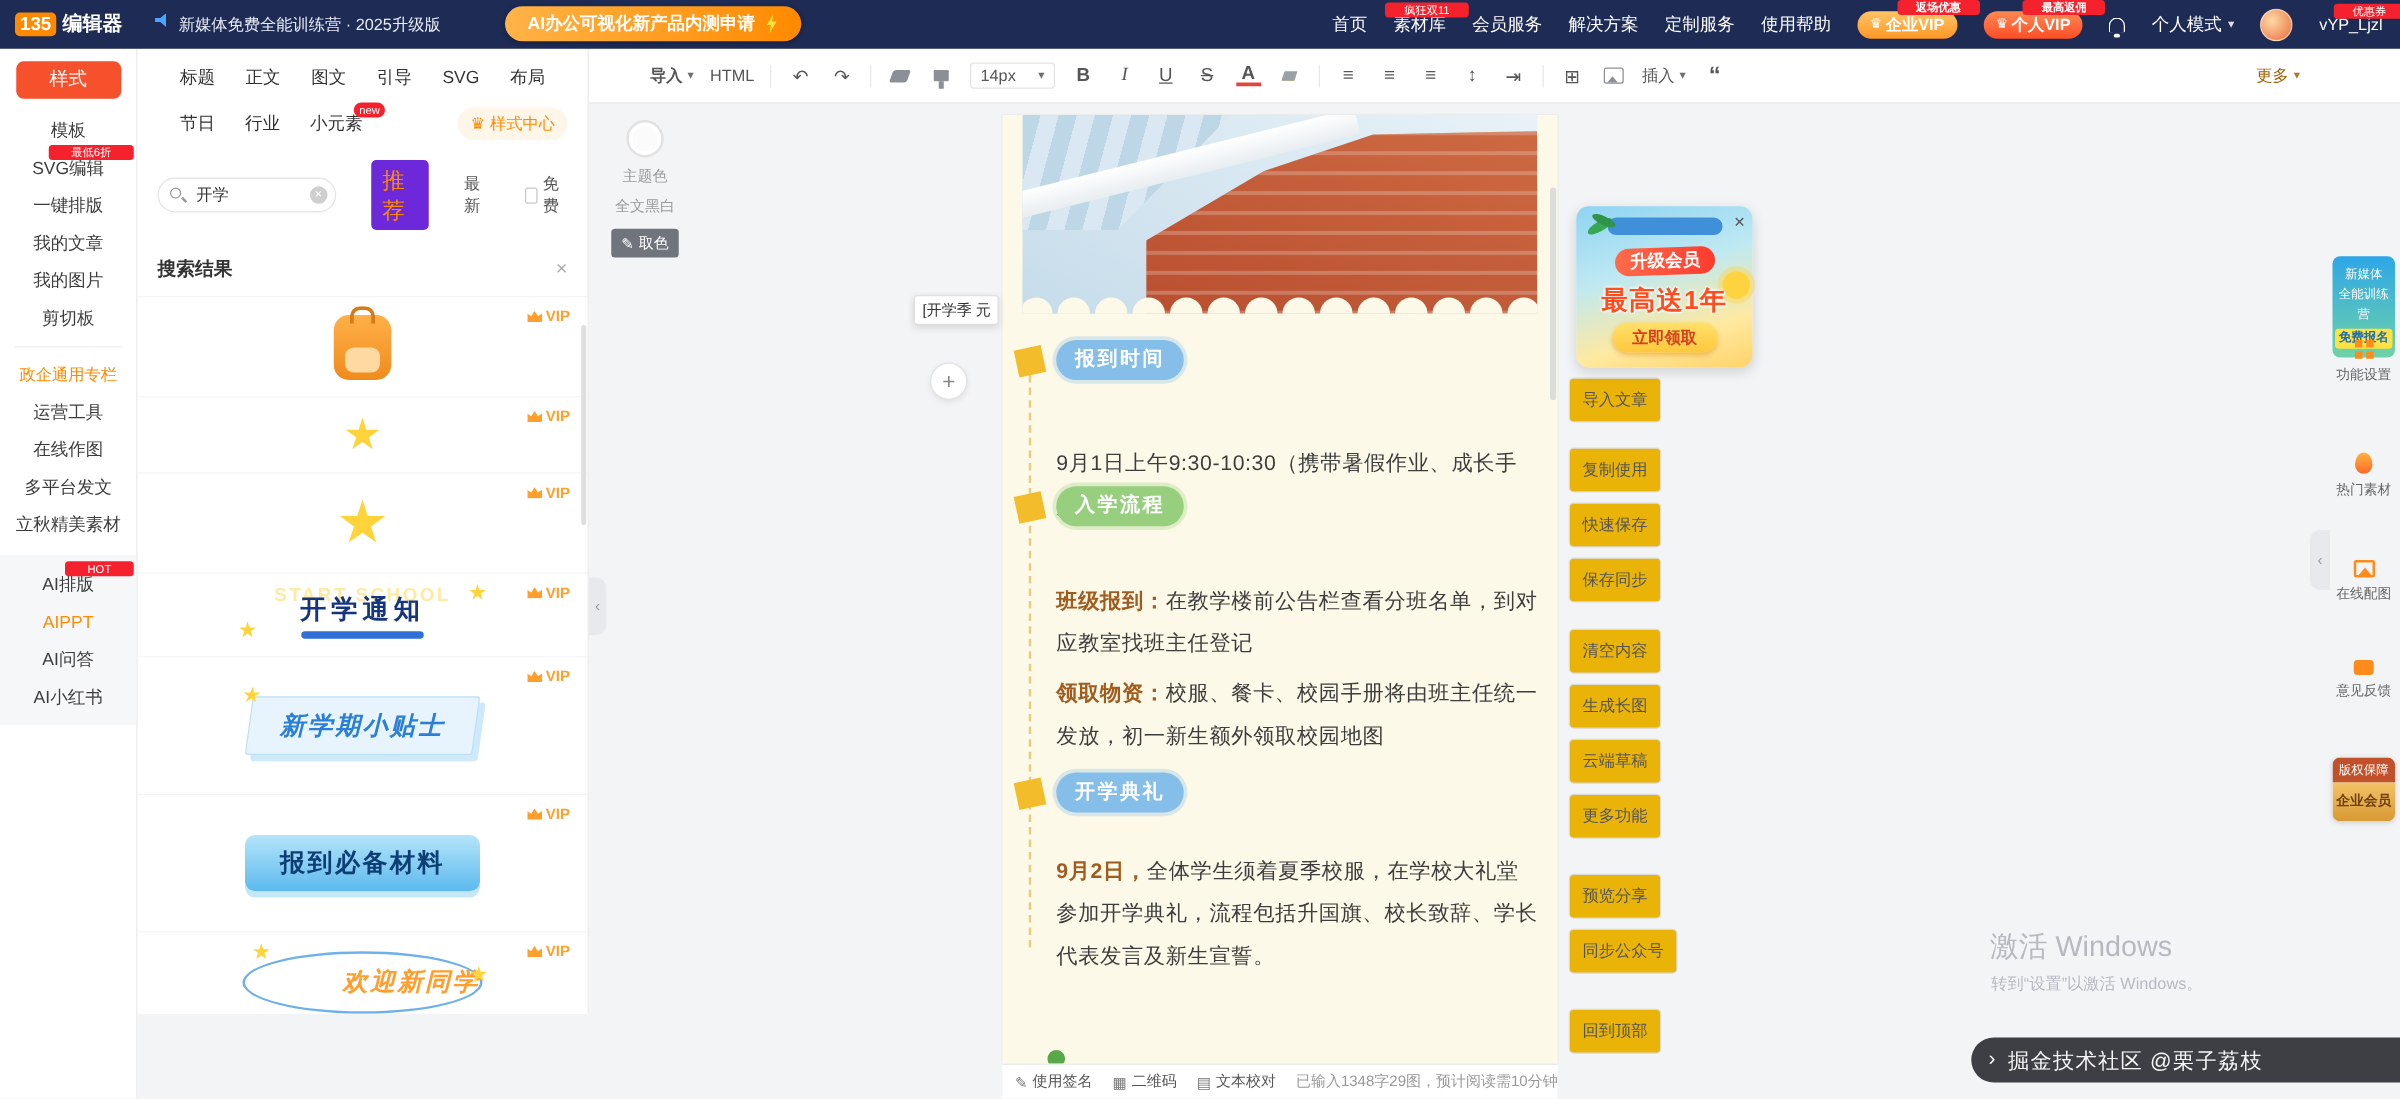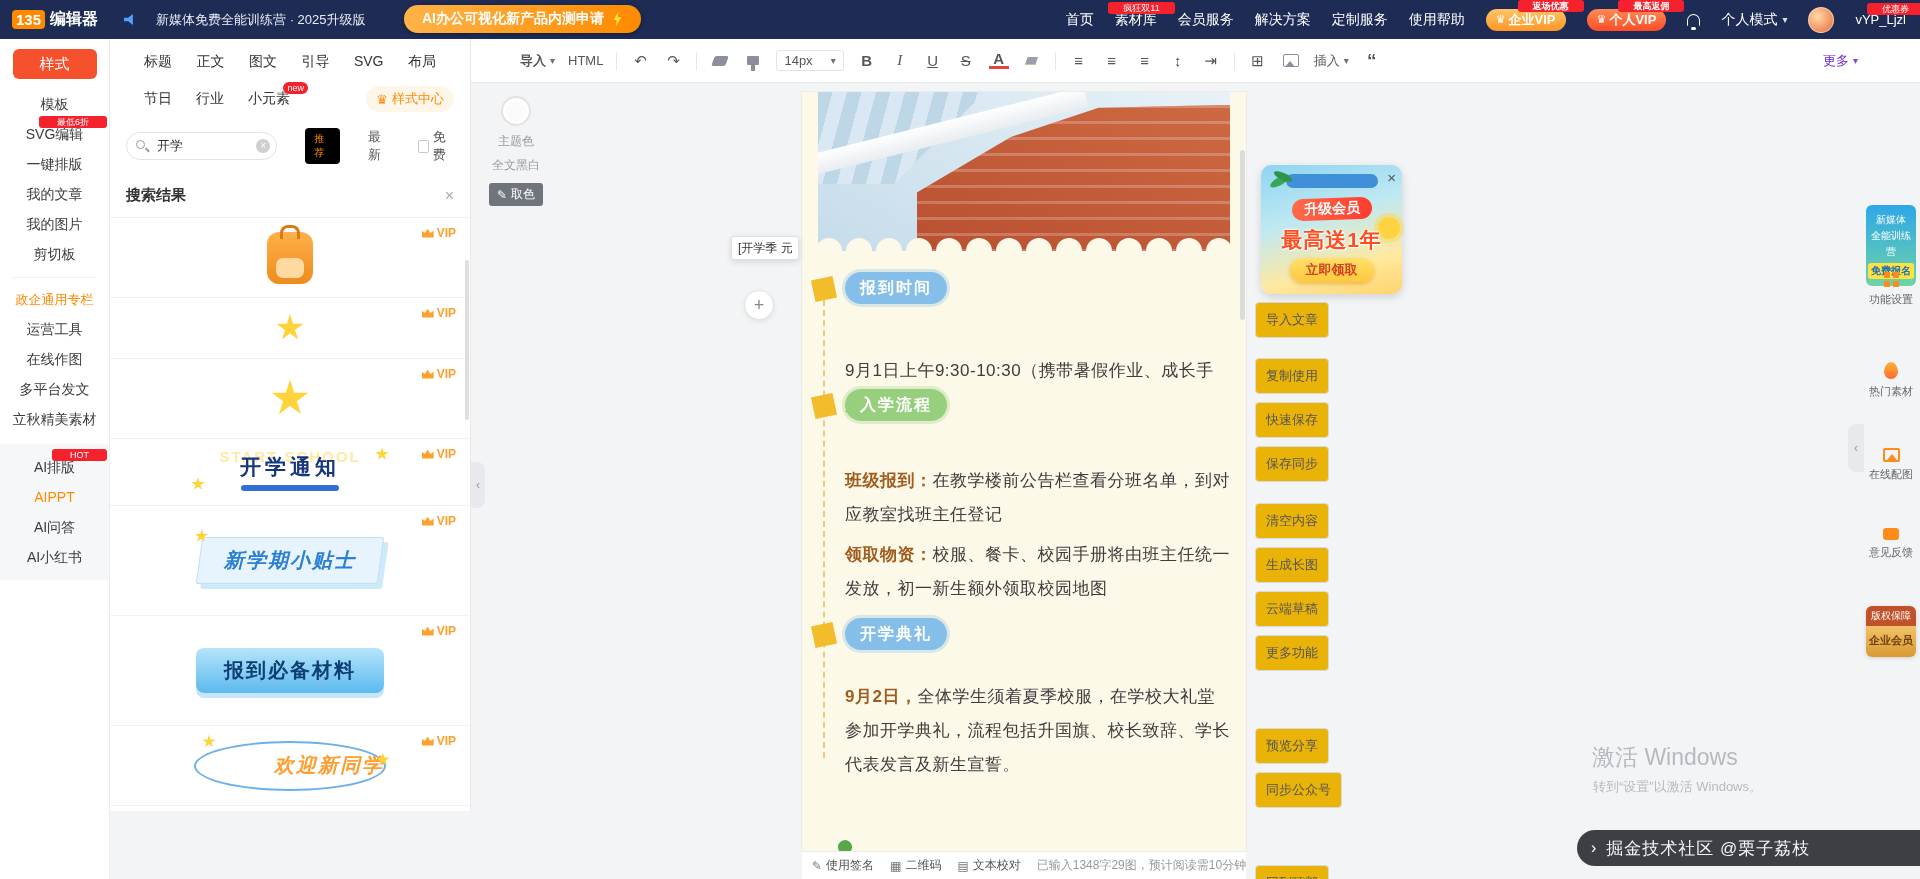--- a/index.html
+++ b/index.html
@@ -4,21 +4,21 @@
 <style>
 *{margin:0;padding:0;box-sizing:border-box}
 body{font-family:"Liberation Sans","DejaVu Sans",sans-serif;background:#f3f4f6;overflow:hidden}
 .stage{position:relative;width:1920px;height:879px;overflow:hidden;background:#f3f4f6}
 i,b{font-style:normal}
 
 .topbar{position:absolute;left:0;top:0;width:1920px;height:39px;background:#1d2b55;display:flex;align-items:center;color:#fff;z-index:60}
 .logo{display:flex;align-items:center;gap:5px;padding:0 10px 0 12px;cursor:pointer}
 .logo-num{background:#ff8a00;color:#fff;font-weight:bold;font-size:15px;border-radius:4px;padding:1px 4px}
 .logo-text{font-size:16px;font-weight:bold}
-.announce{display:flex;align-items:center;gap:19px;font-size:13px;color:#e8ecf6;margin-left:16px}
+.announce{display:flex;align-items:flex-start;gap:6px;font-size:13px;color:#e8ecf6;margin-left:16px}
 .speaker{width:13px;height:11px;background:#4da3ff;clip-path:polygon(0 35%,32% 35%,68% 0,68% 100%,32% 65%,0 65%)}
 .ai-pill{position:absolute;left:404px;top:5px;height:28px;padding:0 18px;border-radius:15px;background:linear-gradient(90deg,#ffb347,#ff8a00);display:flex;align-items:center;font-size:14px;font-weight:bold;color:#fff;box-shadow:0 1px 4px rgba(0,0,0,.35);cursor:pointer}
 .bolt{width:11px;height:15px;background:#ffe23f;clip-path:polygon(58% 0,14% 56%,42% 56%,34% 100%,84% 38%,52% 38%);margin-left:8px}
 .hright{margin-left:auto;display:flex;align-items:center;gap:21px;padding-right:14px;font-size:14px}
 .hnav{position:relative;cursor:pointer;white-space:nowrap}
 .hbadge{position:absolute;top:-9px;right:-18px;background:#f5222d;color:#fff;font-size:9px;line-height:12px;padding:0 15px;border-radius:3px;white-space:nowrap}
 .vip{position:relative;height:22px;padding:0 10px;border-radius:11px;font-size:13px;font-weight:bold;display:flex;align-items:center;gap:3px;cursor:pointer}
 .vip .ic{font-size:11px;line-height:1}
 .vip-ent{background:linear-gradient(180deg,#ffc566,#ff9726);color:#fff}
 .vip-per{background:linear-gradient(180deg,#ff8a52,#ff4d26);color:#fff}
@@ -44,21 +44,21 @@
 .ptabs2{display:flex;align-items:center;gap:24px;padding:15px 16px 0 34px;font-size:14px;color:#333}
 .ptabs2 .tab{position:relative;cursor:pointer}
 .newbadge{position:absolute;top:-8px;right:-18px;background:#f5222d;color:#fff;font-size:9px;line-height:12px;border-radius:6px;padding:0 4px}
 .style-center{margin-left:auto;display:flex;align-items:center;gap:4px;background:#fff6ea;color:#ff8a00;border-radius:14px;padding:4px 10px;font-size:13px;cursor:pointer}
 .psearch{display:flex;align-items:center;gap:28px;padding:16px 16px 0}
 .search-box{position:relative;width:180px}
 .search-box input{width:100%;height:28px;border:1px solid #e3e3e3;border-radius:14px;padding:0 26px 0 30px;font-size:13px;color:#333;outline:none;font-family:inherit;background:#fff}
 .mag{position:absolute;left:10px;top:8px;width:9px;height:9px;border:1.5px solid #9a9a9a;border-radius:50%}
 .mag::after{content:"";position:absolute;left:8px;top:8px;width:5px;height:1.5px;background:#9a9a9a;transform:rotate(45deg)}
 .sclear{position:absolute;right:7px;top:7px;width:14px;height:14px;background:#cfcfcf;color:#fff;border-radius:50%;font-size:10px;line-height:14px;text-align:center;cursor:pointer}
-.f-rec{color:#ff8a00;background:#000000;border-radius:4px;padding:4px 9px;font-size:10px;cursor:pointer}
+.f-rec{color:#ff8a00;background:#6d28d9;border-radius:4px;padding:4px 9px;font-size:18px;cursor:pointer}
 .f-new{color:#555;font-size:13px;cursor:pointer}
 .f-free{display:flex;align-items:center;gap:4px;color:#555;font-size:13px;cursor:pointer}
 .cb{width:13px;height:13px;border:1px solid #c9c9c9;border-radius:2px;background:#fff}
 .presults{display:flex;align-items:center;padding:22px 16px 12px;font-size:15px;font-weight:bold;color:#333}
 .presults .close{margin-left:auto;color:#aaa;font-size:16px;font-weight:normal;cursor:pointer}
 .plist{border-top:1px solid #f2f2f2}
 .sitem{position:relative;border-bottom:1px solid #f3f3f3;display:flex;align-items:center;justify-content:center;overflow:hidden;cursor:pointer;background:#fff}
 .viptag{position:absolute;top:8px;right:14px;display:flex;align-items:center;gap:3px;color:#ffa02c;font-size:12px;font-weight:bold}
 .crown{width:12px;height:9px;background:#ffa02c;clip-path:polygon(0 100%,0 25%,28% 50%,50% 0,72% 50%,100% 25%,100% 100%)}
 .starshape{background:#ffd43b;clip-path:polygon(50% 0%,61% 35%,98% 35%,68% 57%,79% 91%,50% 70%,21% 91%,32% 57%,2% 35%,39% 35%)}
@@ -98,21 +98,21 @@
 .und{text-decoration:underline}
 .strike{text-decoration:line-through}
 .fcolor{border-bottom:3px solid #e2453a;line-height:14px;font-weight:bold}
 .hl{width:13px;height:8px;background:#9aa0a8;clip-path:polygon(20% 0,100% 0,80% 100%,0 100%);box-shadow:0 4px 0 #f6c62d}
 .eraser{width:14px;height:10px;background:#8a8f98;transform:skewX(-20deg);border-radius:2px}
 .painter{position:relative;width:12px;height:9px;background:#8a8f98;border-radius:1px}
 .painter::after{content:"";position:absolute;left:4px;top:9px;width:4px;height:6px;background:#8a8f98}
 .imgico{width:16px;height:13px;border:1.5px solid #8a8f98;border-radius:2px;position:relative;overflow:hidden}
 .imgico::after{content:"";position:absolute;left:1px;bottom:-1px;border-left:5px solid transparent;border-right:5px solid transparent;border-bottom:6px solid #8a8f98}
 .quote{font-size:19px;font-weight:bold;color:#565656}
-.more{margin-left:auto;margin-right:62px;color:#6d28d9}
+.more{margin-left:auto;margin-right:80px;color:#a16207}
 
 .tools{position:absolute;left:480px;top:96px;width:72px;text-align:center;z-index:20}
 .theme-dot{display:block;width:30px;height:30px;margin:0 auto;border-radius:50%;background:#fbfbfb;border:2px solid #e2e2e2;box-shadow:inset 0 0 0 3px #fff;cursor:pointer}
 .tools-label{display:block;font-size:12px;color:#9a9a9a;margin-top:7px;cursor:pointer}
 .picker-btn{display:flex;align-items:center;gap:4px;margin:9px auto 0;background:#70747c;color:#fff;border:none;font-size:12px;border-radius:3px;padding:3px 8px;cursor:pointer;font-family:inherit}
 
 .canvas{position:absolute;left:802px;top:92px;width:444px;height:759px;background:#fdf9e8;box-shadow:0 0 0 1px #ececec;overflow:hidden;z-index:10}
 .photo{position:relative;margin:0 16px;height:159px;overflow:hidden;background:linear-gradient(210deg,#e8f2f8,#c6dcea)}
 .glass{position:absolute;left:0;top:0;width:46%;height:58%;background:repeating-linear-gradient(105deg,#bed7e6 0 14px,#d9e8f2 14px 28px);clip-path:polygon(0 0,88% 0,40% 100%,0 100%)}
 .beam{position:absolute;left:-4%;top:18%;width:70%;height:13%;background:linear-gradient(#ffffff,#e8edf0);transform:rotate(-14deg);border-radius:3px}
@@ -134,21 +134,21 @@
 .cf-ic{font-size:12px;color:#777}
 .cf-stats{margin-left:auto;color:#999;font-size:12px;white-space:nowrap}
 
 .floating-tag{position:absolute;left:731px;top:236px;width:68px;height:24px;background:#fff;border:1px solid #e0e0e0;border-radius:3px;box-shadow:0 2px 6px rgba(0,0,0,.12);font-size:12px;color:#333;line-height:22px;padding:0 6px;overflow:hidden;white-space:nowrap;z-index:25}
 .plus-btn{position:absolute;left:744px;top:290px;width:30px;height:30px;background:#fff;border:1px solid #e2e2e2;border-radius:50%;color:#888;font-size:18px;line-height:28px;text-align:center;box-shadow:0 2px 5px rgba(0,0,0,.08);cursor:pointer;z-index:25}
 
 .actions{position:absolute;left:1255px;top:302px;z-index:20}
 .action{display:block;width:max-content;background:#eab308;border:1px solid #dadada;border-radius:4px;padding:8px 10px;font-size:13px;color:#555;margin-bottom:8px;cursor:pointer;white-space:nowrap}
 .gap20{margin-bottom:20px}
 .gap21{margin-bottom:21px}
-.gap40{margin-bottom:57px}
+.gap40{margin-bottom:28px}
 
 .promo{position:absolute;left:1261px;top:165px;width:141px;height:129px;border-radius:10px;background:linear-gradient(165deg,#8fd4f2 0%,#bfe9f2 40%,#ffe9a0 75%,#ffd36b 100%);box-shadow:0 3px 10px rgba(0,0,0,.15);z-index:30;overflow:visible}
 .promo-close{position:absolute;right:6px;top:4px;color:#555;font-size:15px;cursor:pointer;z-index:2}
 .promo-ribbon{position:absolute;left:50%;top:9px;transform:translateX(-50%);width:92px;height:14px;border-radius:7px;background:#3f8fd9}
 .promo-l1{position:absolute;left:50%;top:33px;transform:translateX(-50%) rotate(-2deg);background:linear-gradient(90deg,#ff6b4a,#ff3b2e);color:#fff;font-size:14px;font-weight:bold;border-radius:11px;padding:2px 12px;white-space:nowrap}
 .promo-l2{position:absolute;left:0;right:0;top:61px;text-align:center;font-size:21px;font-weight:900;color:#ff4d1f;letter-spacing:1px;text-shadow:0 0 3px #fff,0 0 3px #fff,1px 1px 0 #fff}
 .promo-btn{position:absolute;left:50%;top:93px;transform:translateX(-50%);background:linear-gradient(#ffe06b,#ffc83d);color:#d3421f;font-weight:bold;font-size:13px;border-radius:12px;padding:3px 16px;box-shadow:0 2px 4px rgba(200,120,0,.4);cursor:pointer;white-space:nowrap}
 .sun{position:absolute;right:2px;top:52px;width:22px;height:22px;background:#ffd23f;border-radius:50%;box-shadow:0 0 0 4px rgba(255,210,63,.4)}
 .palm-leaf{position:absolute;left:8px;top:12px;width:22px;height:8px;background:#35a854;border-radius:50%;transform:rotate(-30deg)}
 .palm-leaf2{position:absolute;left:12px;top:8px;width:20px;height:7px;background:#2f9448;border-radius:50%;transform:rotate(25deg)}

